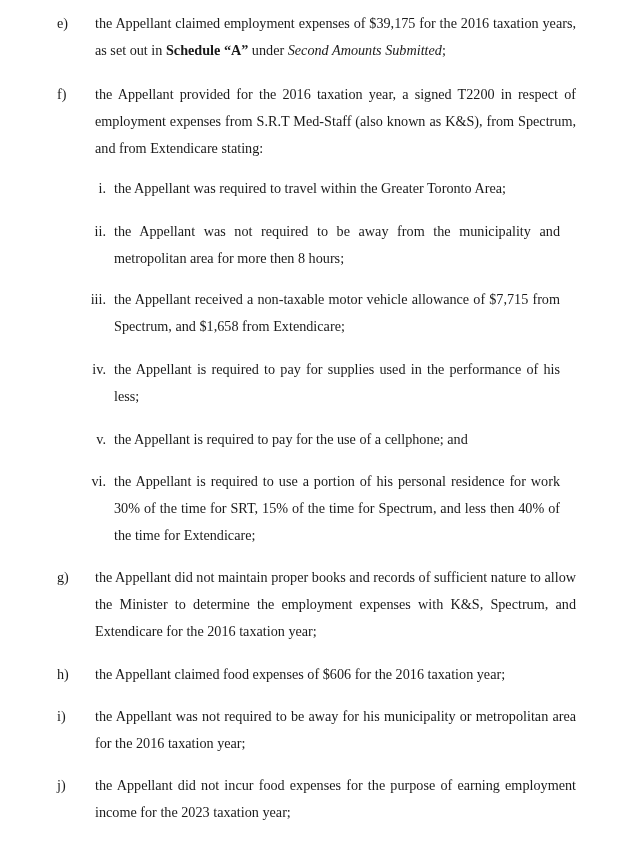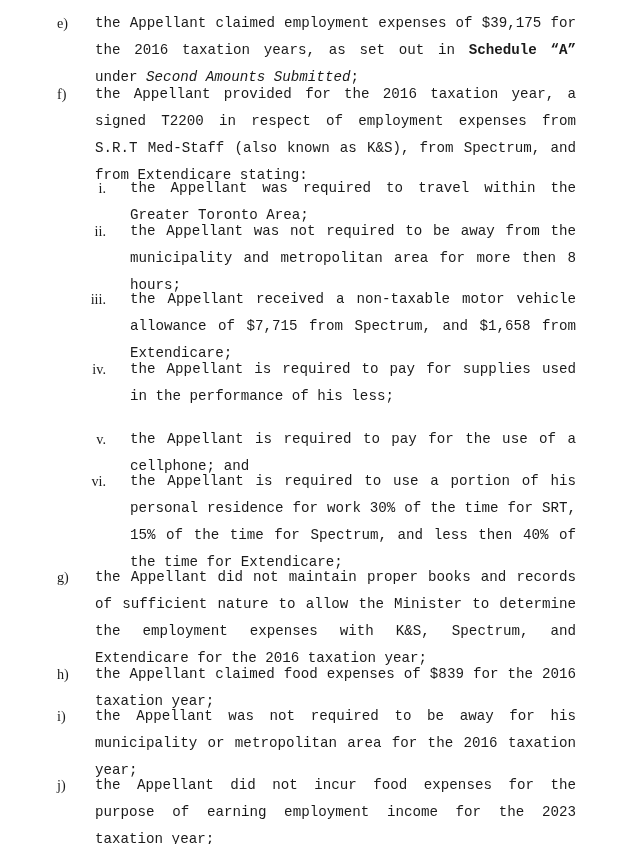--- a/index.html
+++ b/index.html
@@ -33,29 +33,28 @@
     line-height: 27px;
   }
   .text {
     position: absolute;
     left: 95px;
     width: 481px;
     top: 0;
     line-height: 27px;
     text-align: justify;
     text-align-last: left;
-    font-family: Liberation Mono, monospace;
   }
   .sub .label {
     left: 80px;
     width: 26px;
     text-align: right;
   }
   .sub .text {
-    left: 130px;
+    left: 114px;
     width: 446px;
   }
   b { font-weight: bold; }
   i.em { font-style: italic; }
 </style>
 </head>
 <body>
 
 <div class="page">
 
@@ -99,21 +98,21 @@
     <div class="text">the Appellant is required to use a portion of his personal residence for work 30% of the time for SRT, 15% of the time for Spectrum, and less then 40% of the time for Extendicare;</div>
   </div>
 
   <div class="item" style="top:564px">
     <span class="label">g)</span>
     <div class="text">the Appellant did not maintain proper books and records of sufficient nature to allow the Minister to determine the employment expenses with K&amp;S, Spectrum, and Extendicare for the 2016 taxation year;</div>
   </div>
 
   <div class="item" style="top:661px">
     <span class="label">h)</span>
-    <div class="text">the Appellant claimed food expenses of $839 for the 2016 taxation year;</div>
+    <div class="text">the Appellant claimed food expenses of $606 for the 2016 taxation year;</div>
   </div>
 
   <div class="item" style="top:703px">
     <span class="label">i)</span>
     <div class="text">the Appellant was not required to be away for his municipality or metropolitan area for the 2016 taxation year;</div>
   </div>
 
   <div class="item" style="top:772px">
     <span class="label">j)</span>
     <div class="text">the Appellant did not incur food expenses for the purpose of earning employment income for the 2023 taxation year;</div>

